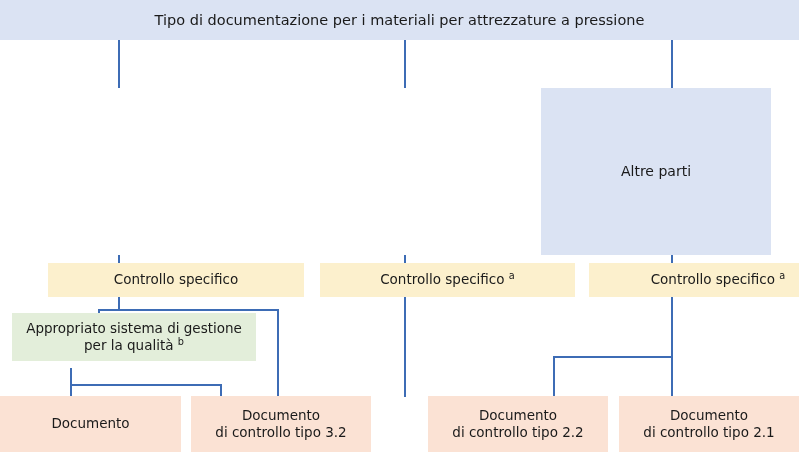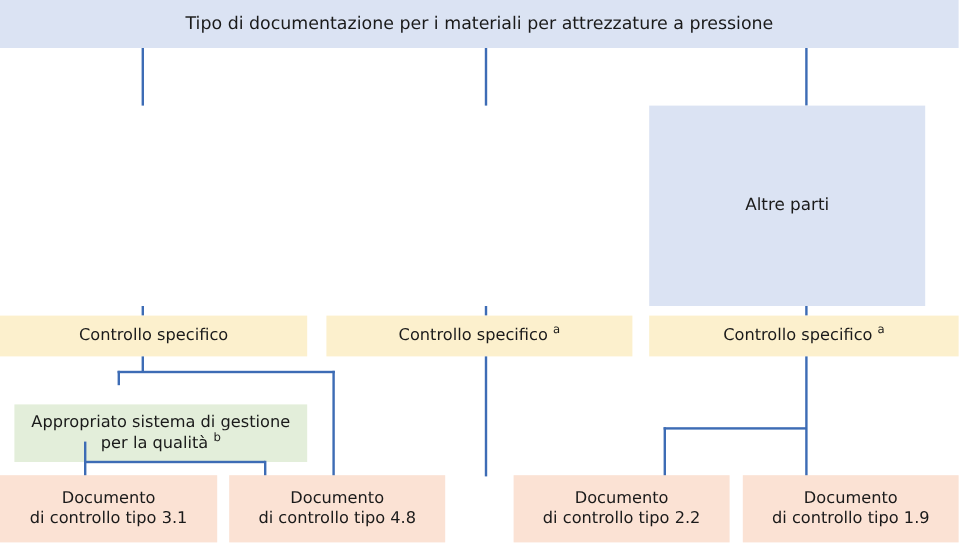--- a/index.html
+++ b/index.html
@@ -30,24 +30,24 @@
 
   .title{
     left:0;top:0;width:799px;height:40px;
     font-size:14.5px;
   }
   .cat{
     top:88px;height:167px;font-size:14px;
   }
   .cat.pad-up .txt{transform:translateY(-14px);}
   .ctrl{
-    top:263px;height:34px;font-size:13.5px;
+    top:263px;height:34px;font-size:13.5px;margin-left:48px;
   }
   .greenbox{
-    left:12px;top:337px;width:244px;height:48px;font-size:13.5px;
+    left:12px;top:313px;width:244px;height:48px;font-size:13.5px;
   }
   .doc{
     top:396px;height:56px;font-size:13.5px;
   }
 
   sup{font-size:0.72em;vertical-align:super;line-height:0;}
 
   
   .v,.h{position:absolute;background:#3d6cb5;}
   .v{width:1.6px;}
@@ -101,28 +101,28 @@
   <div class="h" style="left:70px;top:384px;width:151px;"></div>
   <div class="v" style="left:220px;top:384px;height:13px;"></div>
 
   <div class="v" style="left:404px;top:297px;height:100px;"></div>
 
   <div class="v" style="left:671px;top:297px;height:100px;"></div>
   <div class="h" style="left:553px;top:356px;width:119px;"></div>
   <div class="v" style="left:553px;top:356px;height:41px;"></div>
 
   <div class="box peach doc" style="left:0px;width:181px;">
-    <span class="txt"><span>Documento</span><br><span>di controllo tipo 3.1</span></span>
+    <span class="txt"><span>Documento</span><br></span>
   </div>
 
   <div class="box peach doc" style="left:191px;width:180px;">
-    <span class="txt"><span>Documento</span><br><span>di controllo tipo 4.8</span></span>
+    <span class="txt"><span>Documento</span><br><span>di controllo tipo 3.2</span></span>
   </div>
 
   <div class="box peach doc" style="left:428px;width:180px;">
     <span class="txt"><span>Documento</span><br><span>di controllo tipo 2.2</span></span>
   </div>
 
   <div class="box peach doc" style="left:619px;width:180px;">
-    <span class="txt"><span>Documento</span><br><span>di controllo tipo 1.9</span></span>
+    <span class="txt"><span>Documento</span><br><span>di controllo tipo 2.1</span></span>
   </div>
 
 </div>
 
 </body></html>

